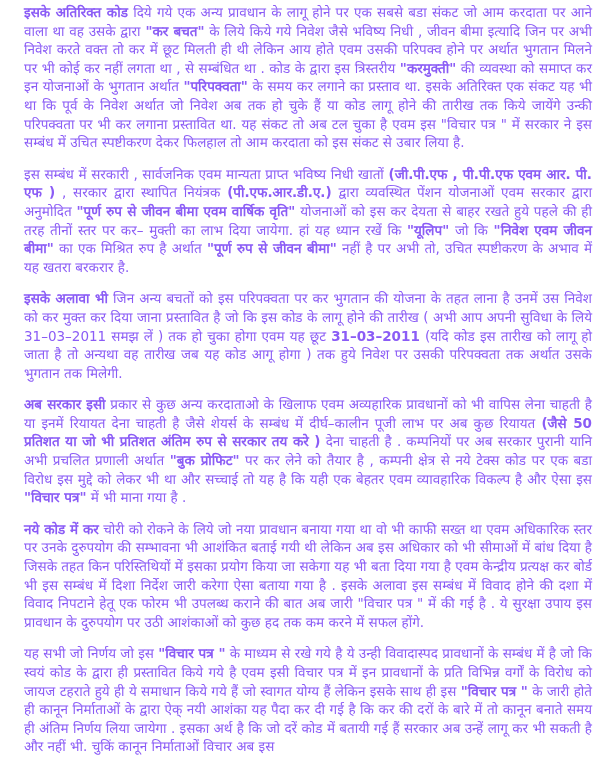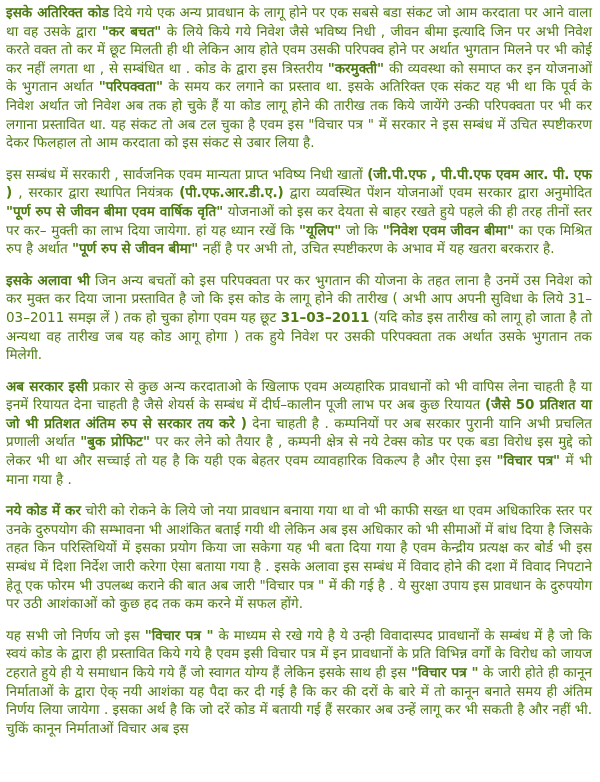--- a/index.html
+++ b/index.html
@@ -9,23 +9,23 @@
   }
   body {
     width: 600px;
     height: 782px;
     overflow: hidden;
   }
   .page {
     box-sizing: border-box;
     width: 600px;
     height: 782px;
-    padding: 3px 8px 0 6px;
+    padding: 3px 8px 0 24px;
     background: #ffffff;
-    color: #4d7c0f;
+    color: #8b5cf6;
     font-family: "DejaVu Sans", sans-serif;
     font-size: 13.5px;
     line-height: 18.6px;
     text-align: justify;
     overflow: hidden;
   }
   .article p {
     margin: 0 0 13px 0;
     padding: 0;
   }

